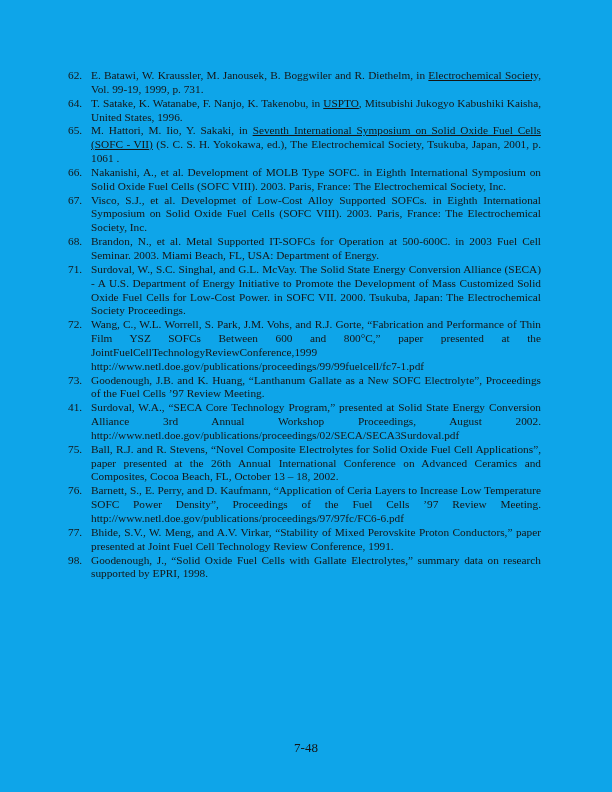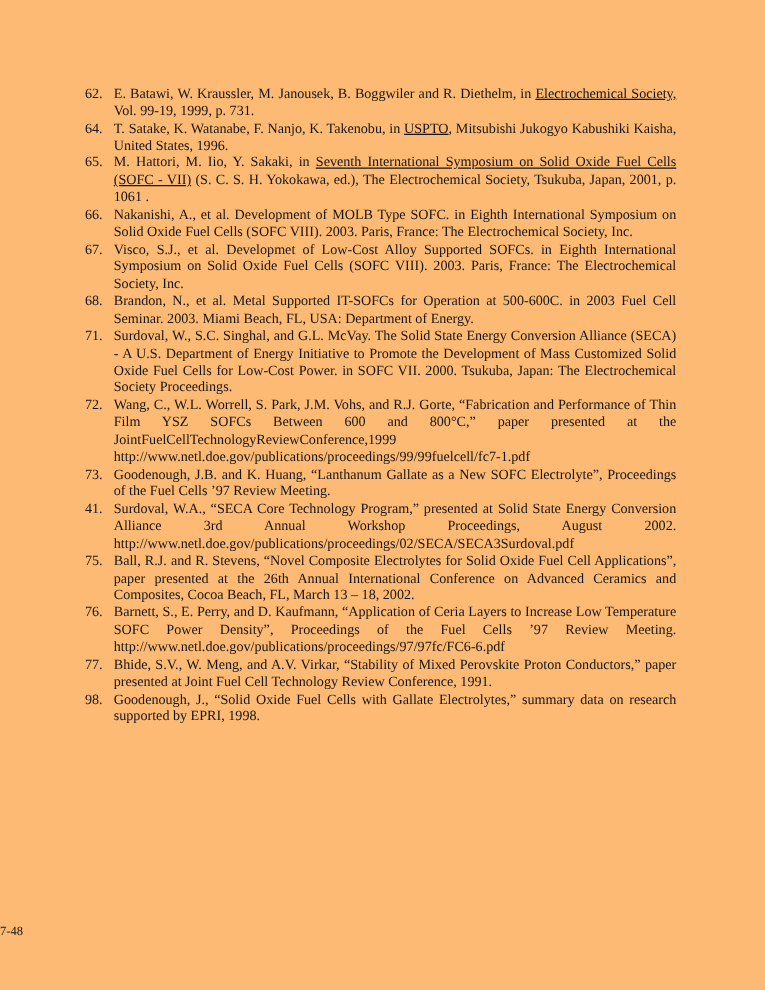--- a/index.html
+++ b/index.html
@@ -4,21 +4,21 @@
 <style>
   html, body { margin: 0; padding: 0; }
   body {
     width: 612px; height: 792px;
     background: #ffffff;
     font-family: "Liberation Serif", "DejaVu Serif", serif;
   }
   .page {
     position: relative;
     width: 612px; height: 792px;
-    background: #fdba74;
+    background: #0ea5e9;
     overflow: hidden;
     color: #151515;
   }
   .refs {
     position: absolute;
     left: 68px;
     top: 69px;
     width: 473px;
     font-size: 11.3px;
     line-height: 13.85px;
@@ -32,38 +32,39 @@
     display: inline-block;
     width: 23px;
     text-indent: 0;
   }
   .u { text-decoration: underline; }
   .pagenum {
     position: absolute;
     top: 740px;
     left: 0;
     width: 612px;
-    font-size: 10px;
+    text-align: center;
+    font-size: 13px;
     color: #151515;
   }
 </style>
 </head>
 <body>
 
 <div class="page">
   <div class="refs">
       <div class="ref"><span class="num">62.</span><span>E. Batawi, W. Kraussler, M. Janousek, B. Boggwiler and R. Diethelm, in </span><span class="u">Electrochemical Society,</span><span> Vol. 99-19, 1999, p. 731.</span></div>
       <div class="ref"><span class="num">64.</span><span>T. Satake, K. Watanabe, F. Nanjo, K. Takenobu, in </span><span class="u">USPTO</span><span>, Mitsubishi Jukogyo Kabushiki Kaisha, United States, 1996.</span></div>
       <div class="ref"><span class="num">65.</span><span>M. Hattori, M. Iio, Y. Sakaki, in </span><span class="u">Seventh International Symposium on Solid Oxide Fuel Cells (SOFC - VII)</span><span> (S. C. S. H. Yokokawa, ed.), The Electrochemical Society, Tsukuba, Japan, 2001, p. 1061 .</span></div>
       <div class="ref"><span class="num">66.</span><span>Nakanishi, A., et al. Development of MOLB Type SOFC. in Eighth International Symposium on Solid Oxide Fuel Cells (SOFC VIII). 2003. Paris, France: The Electrochemical Society, Inc.</span></div>
       <div class="ref"><span class="num">67.</span><span>Visco, S.J., et al. Developmet of Low-Cost Alloy Supported SOFCs. in Eighth International Symposium on Solid Oxide Fuel Cells (SOFC VIII). 2003. Paris, France: The Electrochemical Society, Inc.</span></div>
       <div class="ref"><span class="num">68.</span><span>Brandon, N., et al. Metal Supported IT-SOFCs for Operation at 500-600C. in 2003 Fuel Cell Seminar. 2003. Miami Beach, FL, USA: Department of Energy.</span></div>
       <div class="ref"><span class="num">71.</span><span>Surdoval, W., S.C. Singhal, and G.L. McVay. The Solid State Energy Conversion Alliance (SECA) - A U.S. Department of Energy Initiative to Promote the Development of Mass Customized Solid Oxide Fuel Cells for Low-Cost Power. in SOFC VII. 2000. Tsukuba, Japan: The Electrochemical Society Proceedings.</span></div>
       <div class="ref"><span class="num">72.</span><span>Wang, C., W.L. Worrell, S. Park, J.M. Vohs, and R.J. Gorte, “Fabrication and Performance of Thin Film YSZ SOFCs Between 600 and 800°C,” paper presented at the JointFuelCellTechnologyReviewConference,1999 http://www.netl.doe.gov/publications/proceedings/99/99fuelcell/fc7-1.pdf</span></div>
       <div class="ref"><span class="num">73.</span><span>Goodenough, J.B. and K. Huang, “Lanthanum Gallate as a New SOFC Electrolyte”, Proceedings of the Fuel Cells ’97 Review Meeting.</span></div>
       <div class="ref"><span class="num">41.</span><span>Surdoval, W.A., “SECA Core Technology Program,”  presented at Solid State Energy Conversion Alliance 3rd Annual Workshop Proceedings, August 2002. http://www.netl.doe.gov/publications/proceedings/02/SECA/SECA3Surdoval.pdf</span></div>
-      <div class="ref"><span class="num">75.</span><span>Ball, R.J. and R. Stevens, “Novel Composite Electrolytes for Solid Oxide Fuel Cell Applications”, paper presented at the 26th Annual International Conference on Advanced Ceramics and Composites, Cocoa Beach, FL, March 13 – 18, 2002.</span></div>
+      <div class="ref"><span class="num">75.</span><span>Ball, R.J. and R. Stevens, “Novel Composite Electrolytes for Solid Oxide Fuel Cell Applications”, paper presented at the 26th Annual International Conference on Advanced Ceramics and Composites, Cocoa Beach, FL, October 13 – 18, 2002.</span></div>
       <div class="ref"><span class="num">76.</span><span>Barnett, S., E. Perry, and D. Kaufmann, “Application of Ceria Layers to Increase Low Temperature SOFC Power Density”, Proceedings of the Fuel Cells ’97 Review Meeting. http://www.netl.doe.gov/publications/proceedings/97/97fc/FC6-6.pdf</span></div>
       <div class="ref"><span class="num">77.</span><span>Bhide, S.V., W. Meng, and A.V. Virkar, “Stability of Mixed Perovskite Proton Conductors,” paper presented at Joint Fuel Cell Technology Review Conference, 1991.</span></div>
       <div class="ref"><span class="num">98.</span><span>Goodenough, J., “Solid Oxide Fuel Cells with Gallate Electrolytes,” summary data on research supported by EPRI, 1998.</span></div>
     </div>
   <div class="pagenum">7-48</div>
 </div>
 
 </body></html>

